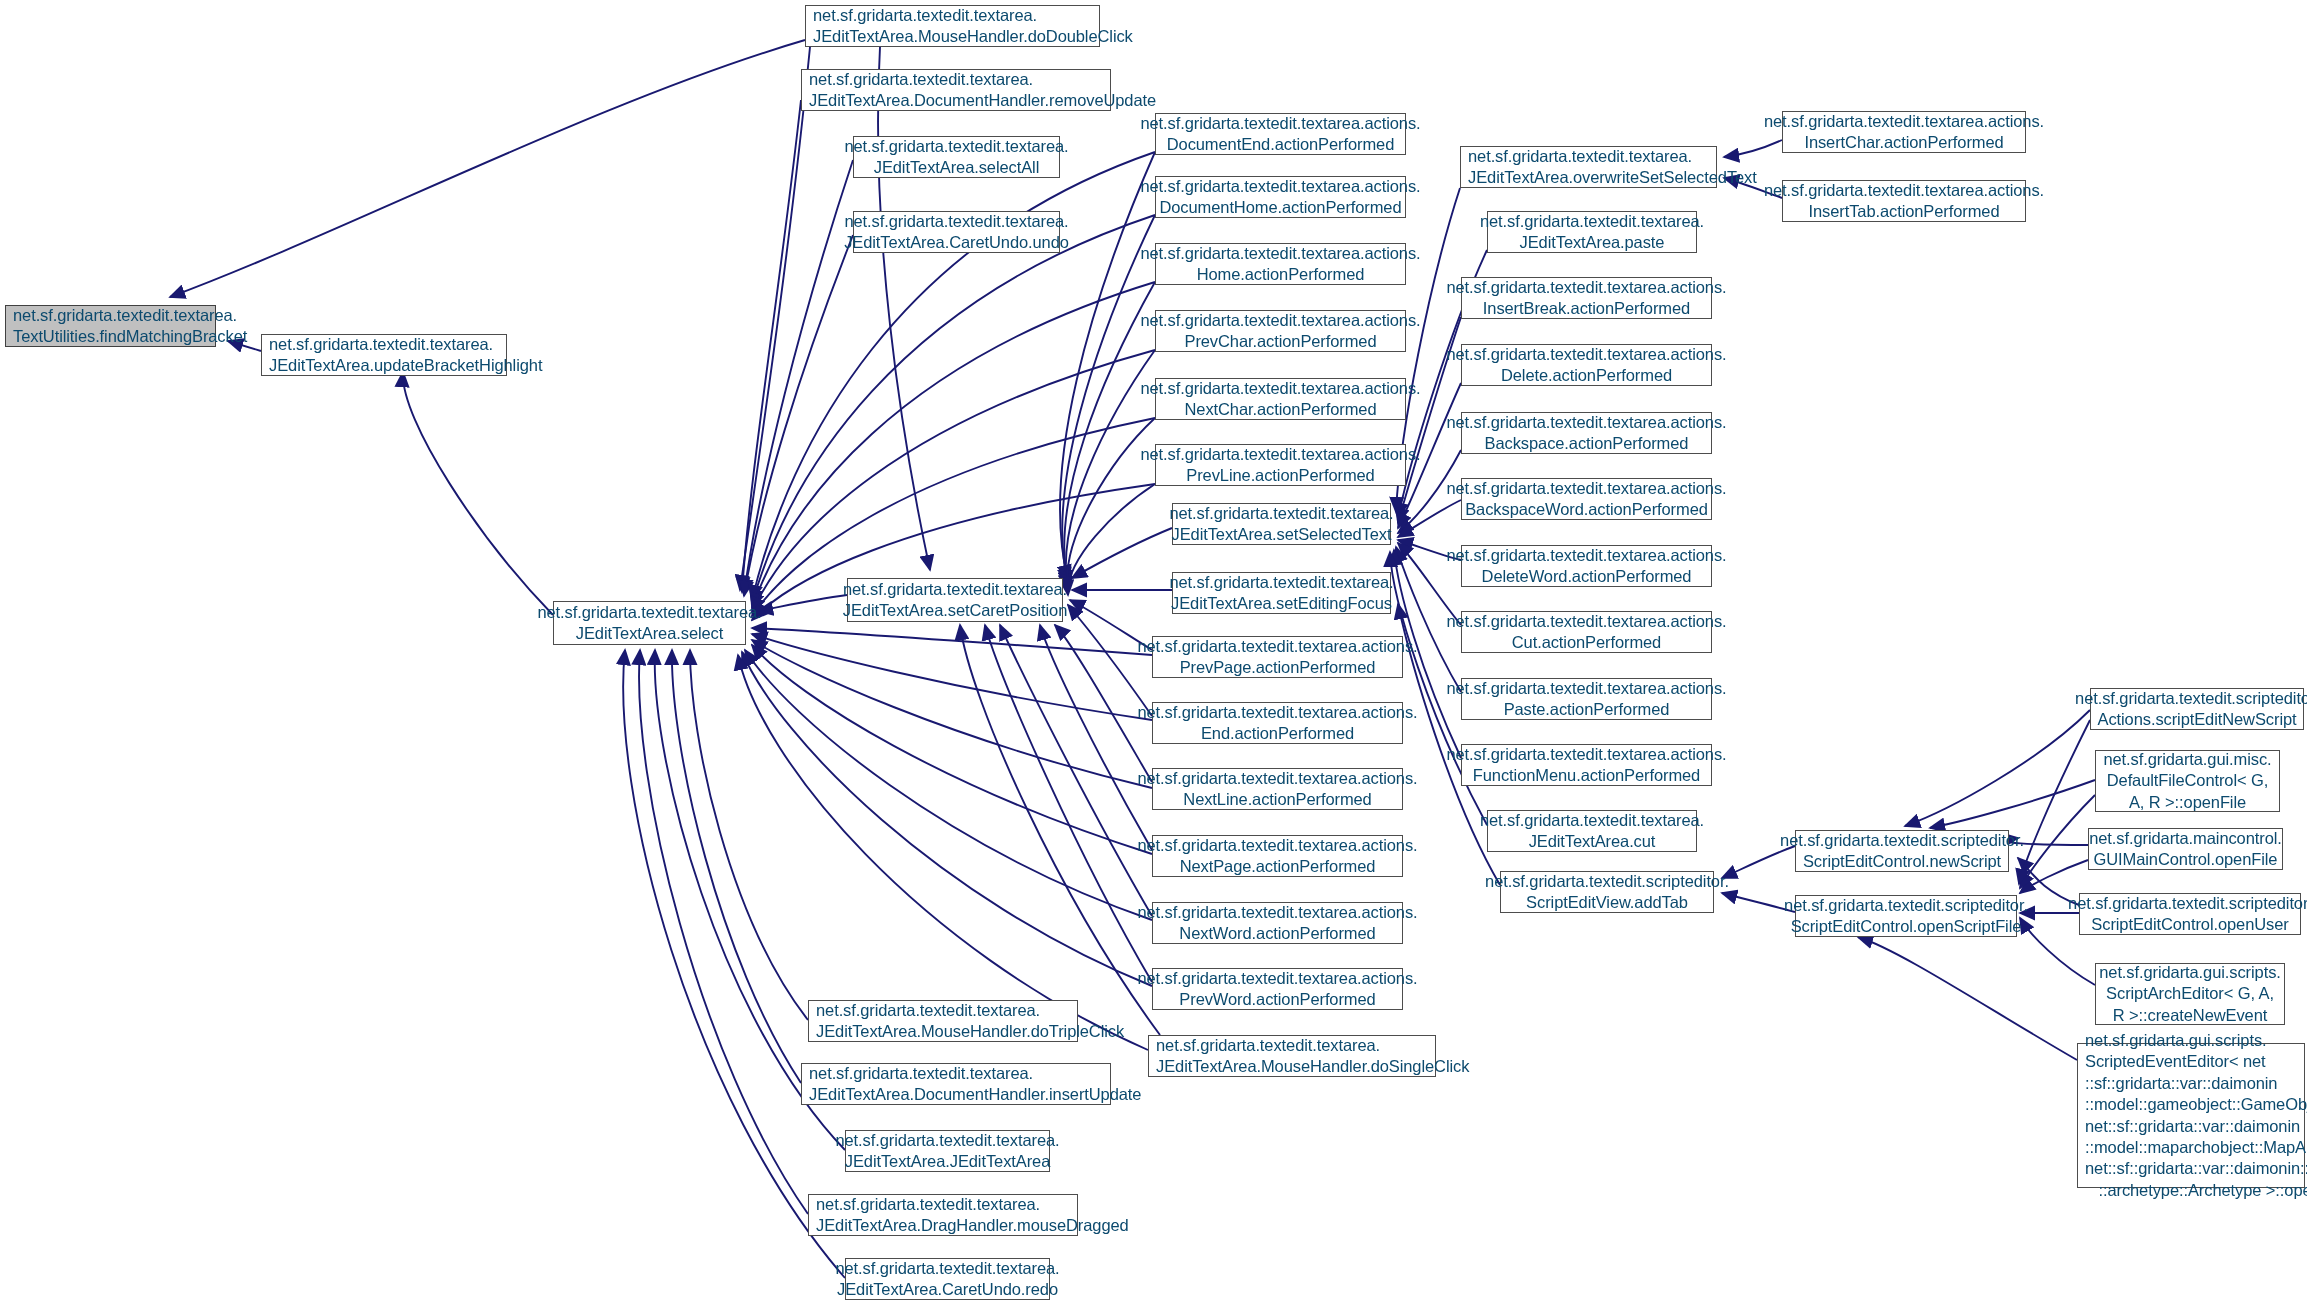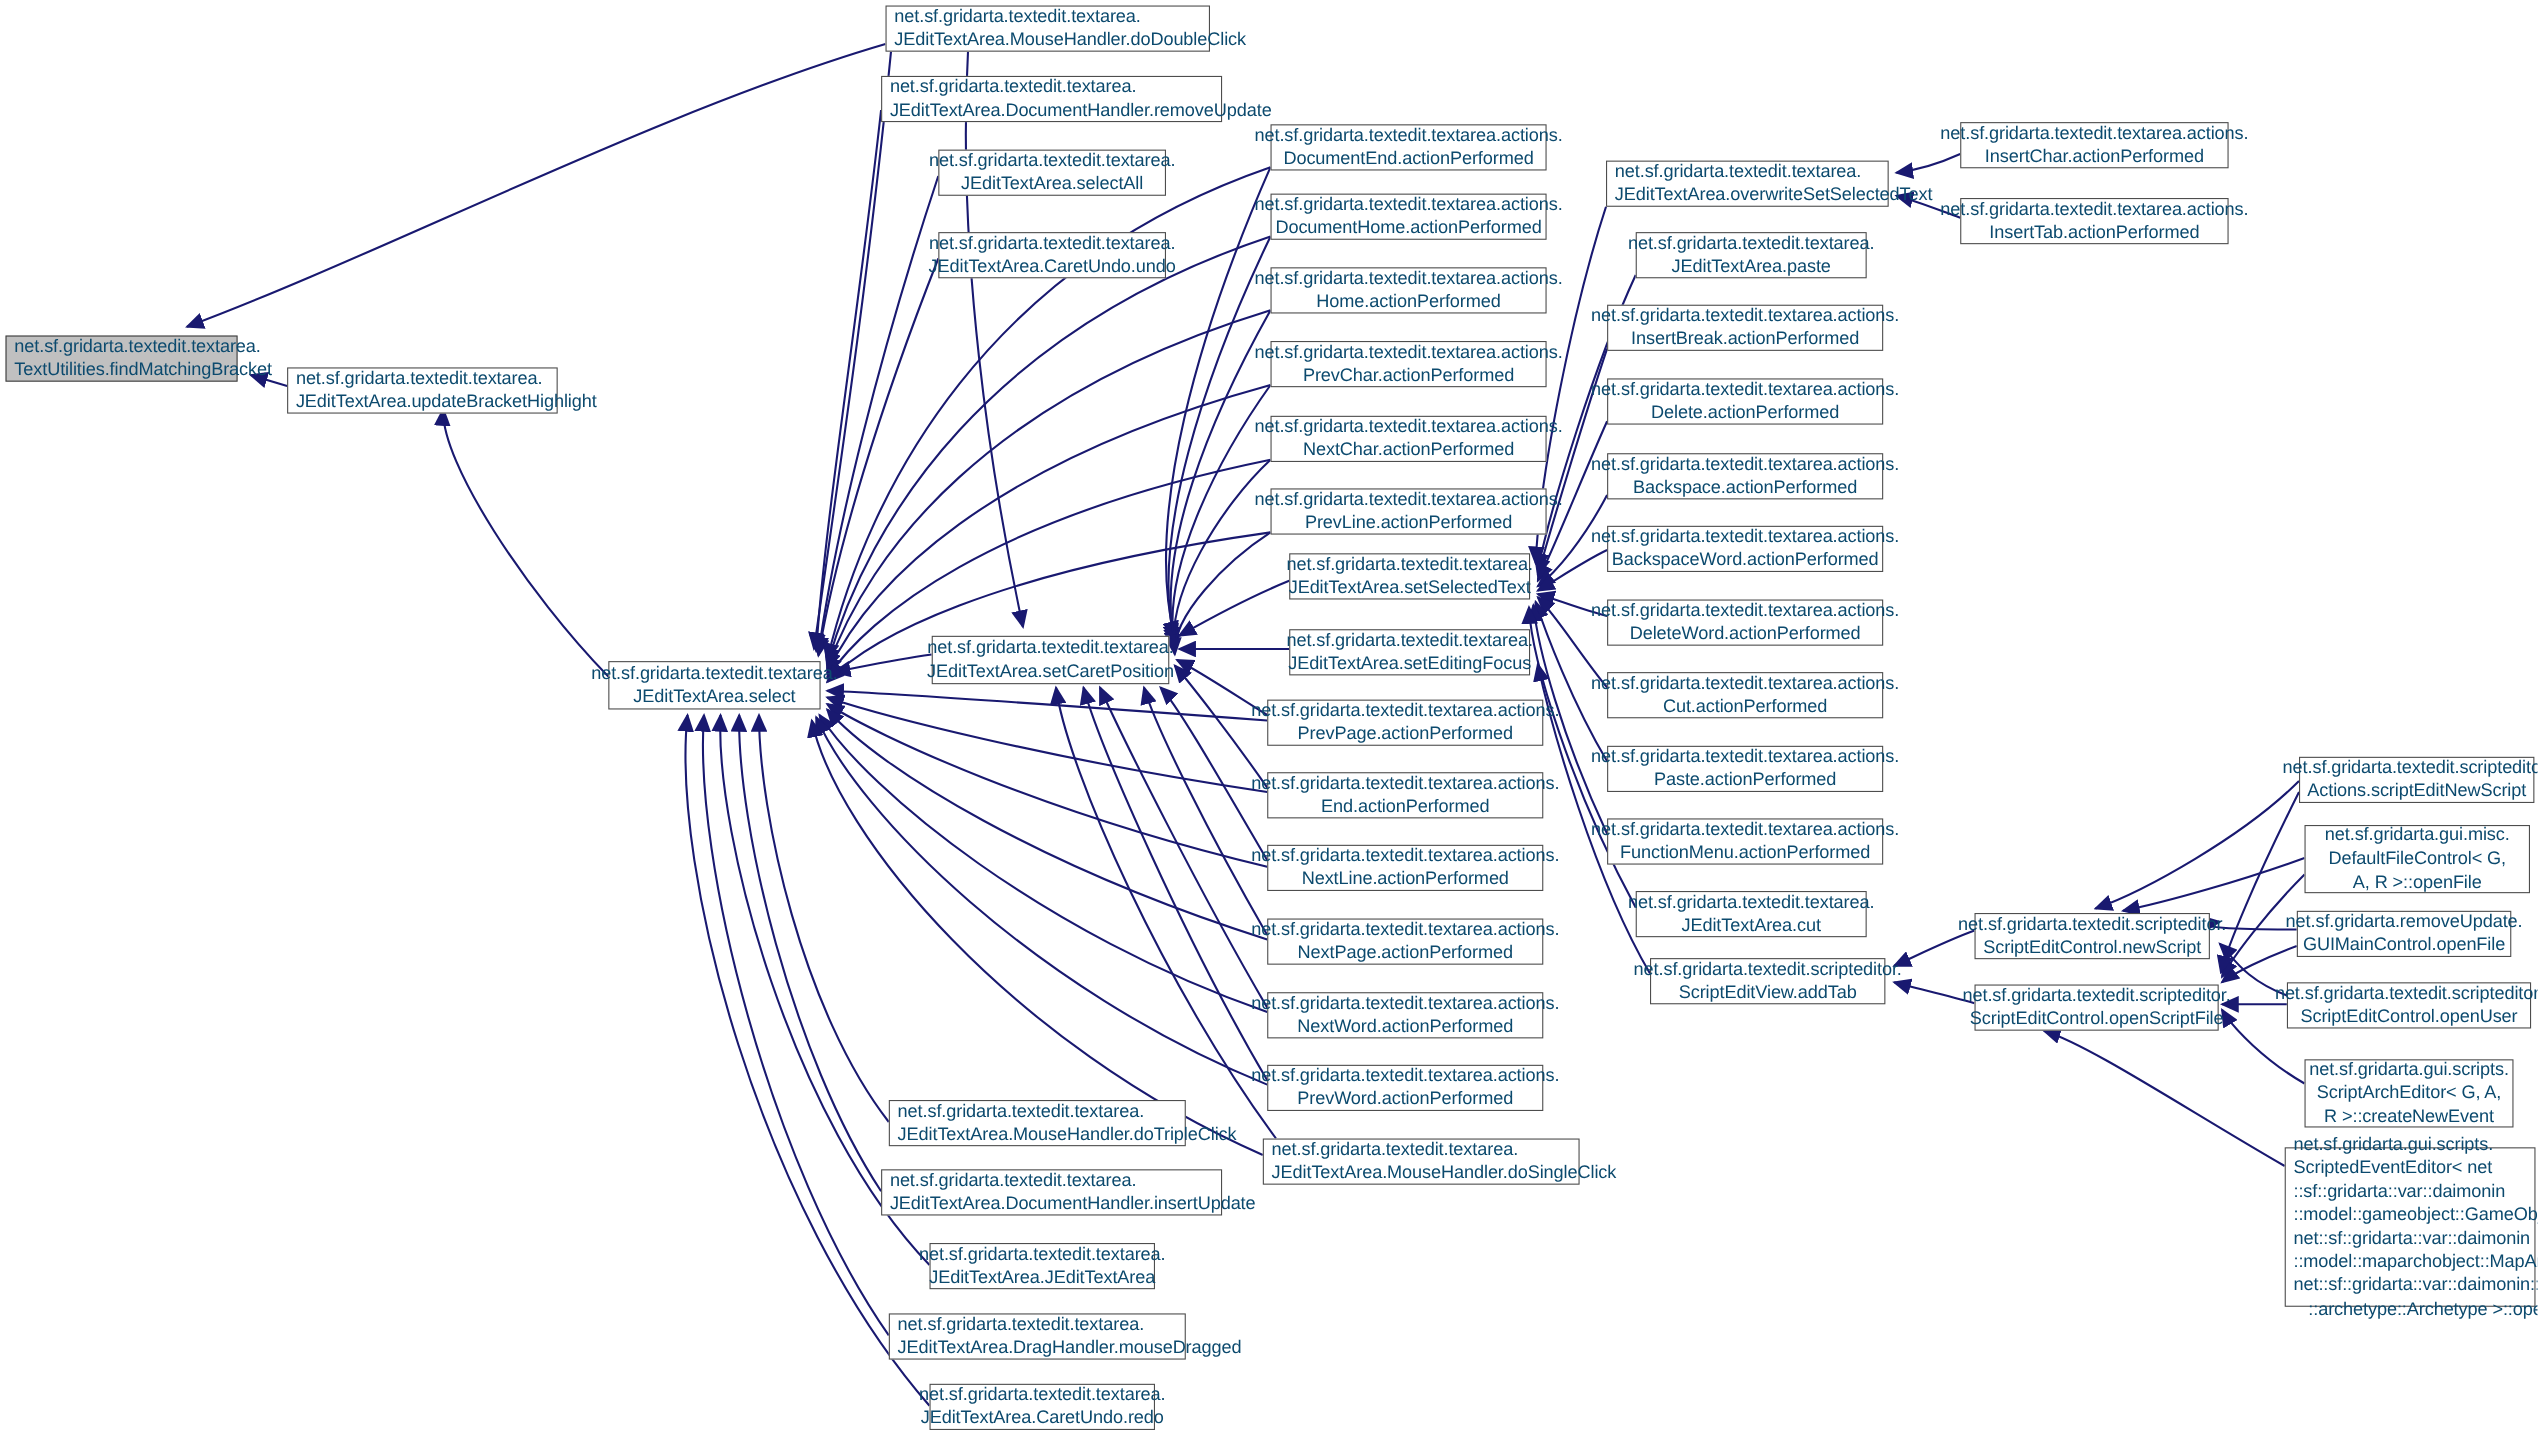--- a/index.html
+++ b/index.html
@@ -196,24 +196,24 @@
       <div class="node" style="left: 1782px; top: 180px; width: 244px; height: 42px;">net.sf.gridarta.textedit.textarea.actions.
 InsertTab.actionPerformed</div>
       <div class="node" style="left: 1500px; top: 871px; width: 214px; height: 42px;">net.sf.gridarta.textedit.scripteditor.
 ScriptEditView.addTab</div>
       <div class="node" style="left: 1795px; top: 830px; width: 214px; height: 42px;">net.sf.gridarta.textedit.scripteditor.
 ScriptEditControl.newScript</div>
       <div class="node" style="left: 1795px; top: 895px; width: 222px; height: 42px;">net.sf.gridarta.textedit.scripteditor.
 ScriptEditControl.openScriptFile</div>
       <div class="node" style="left: 2090px; top: 688px; width: 214px; height: 42px;">net.sf.gridarta.textedit.scripteditor.
 Actions.scriptEditNewScript</div>
-      <div class="node" style="left: 2095px; top: 750px; width: 205px; height: 62px;">net.sf.gridarta.gui.misc.
+      <div class="node" style="left: 2095px; top: 750px; width: 185px; height: 62px;">net.sf.gridarta.gui.misc.
 DefaultFileControl&lt; G,
 A, R &gt;::openFile</div>
-      <div class="node" style="left: 2088px; top: 828px; width: 195px; height: 42px;">net.sf.gridarta.removeUpdate.
+      <div class="node" style="left: 2088px; top: 828px; width: 195px; height: 42px;">net.sf.gridarta.maincontrol.
 GUIMainControl.openFile</div>
       <div class="node" style="left: 2079px; top: 893px; width: 222px; height: 42px;">net.sf.gridarta.textedit.scripteditor.
 ScriptEditControl.openUser</div>
       <div class="node" style="left: 2095px; top: 963px; width: 190px; height: 62px;">net.sf.gridarta.gui.scripts.
 ScriptArchEditor&lt; G, A,
 R &gt;::createNewEvent</div>
       <div class="node leftal" style="left: 2077px; top: 1043px; width: 228px; height: 145px;">net.sf.gridarta.gui.scripts.
 ScriptedEventEditor&lt; net
 ::sf::gridarta::var::daimonin
 ::model::gameobject::GameObject,

